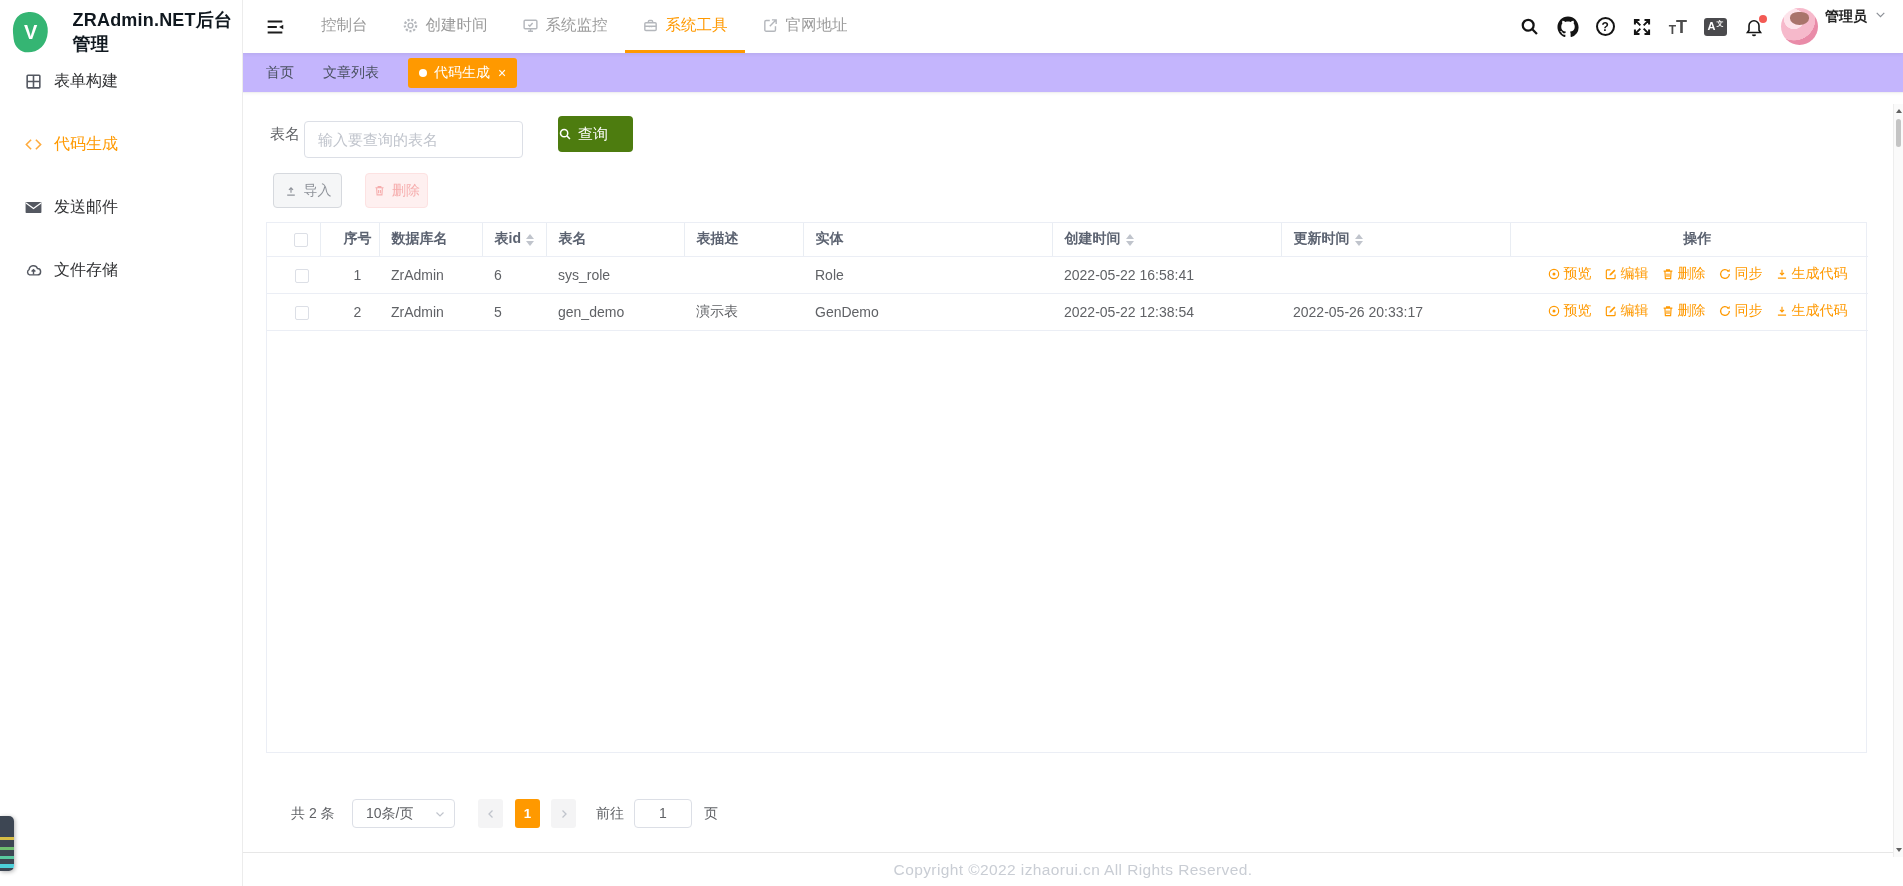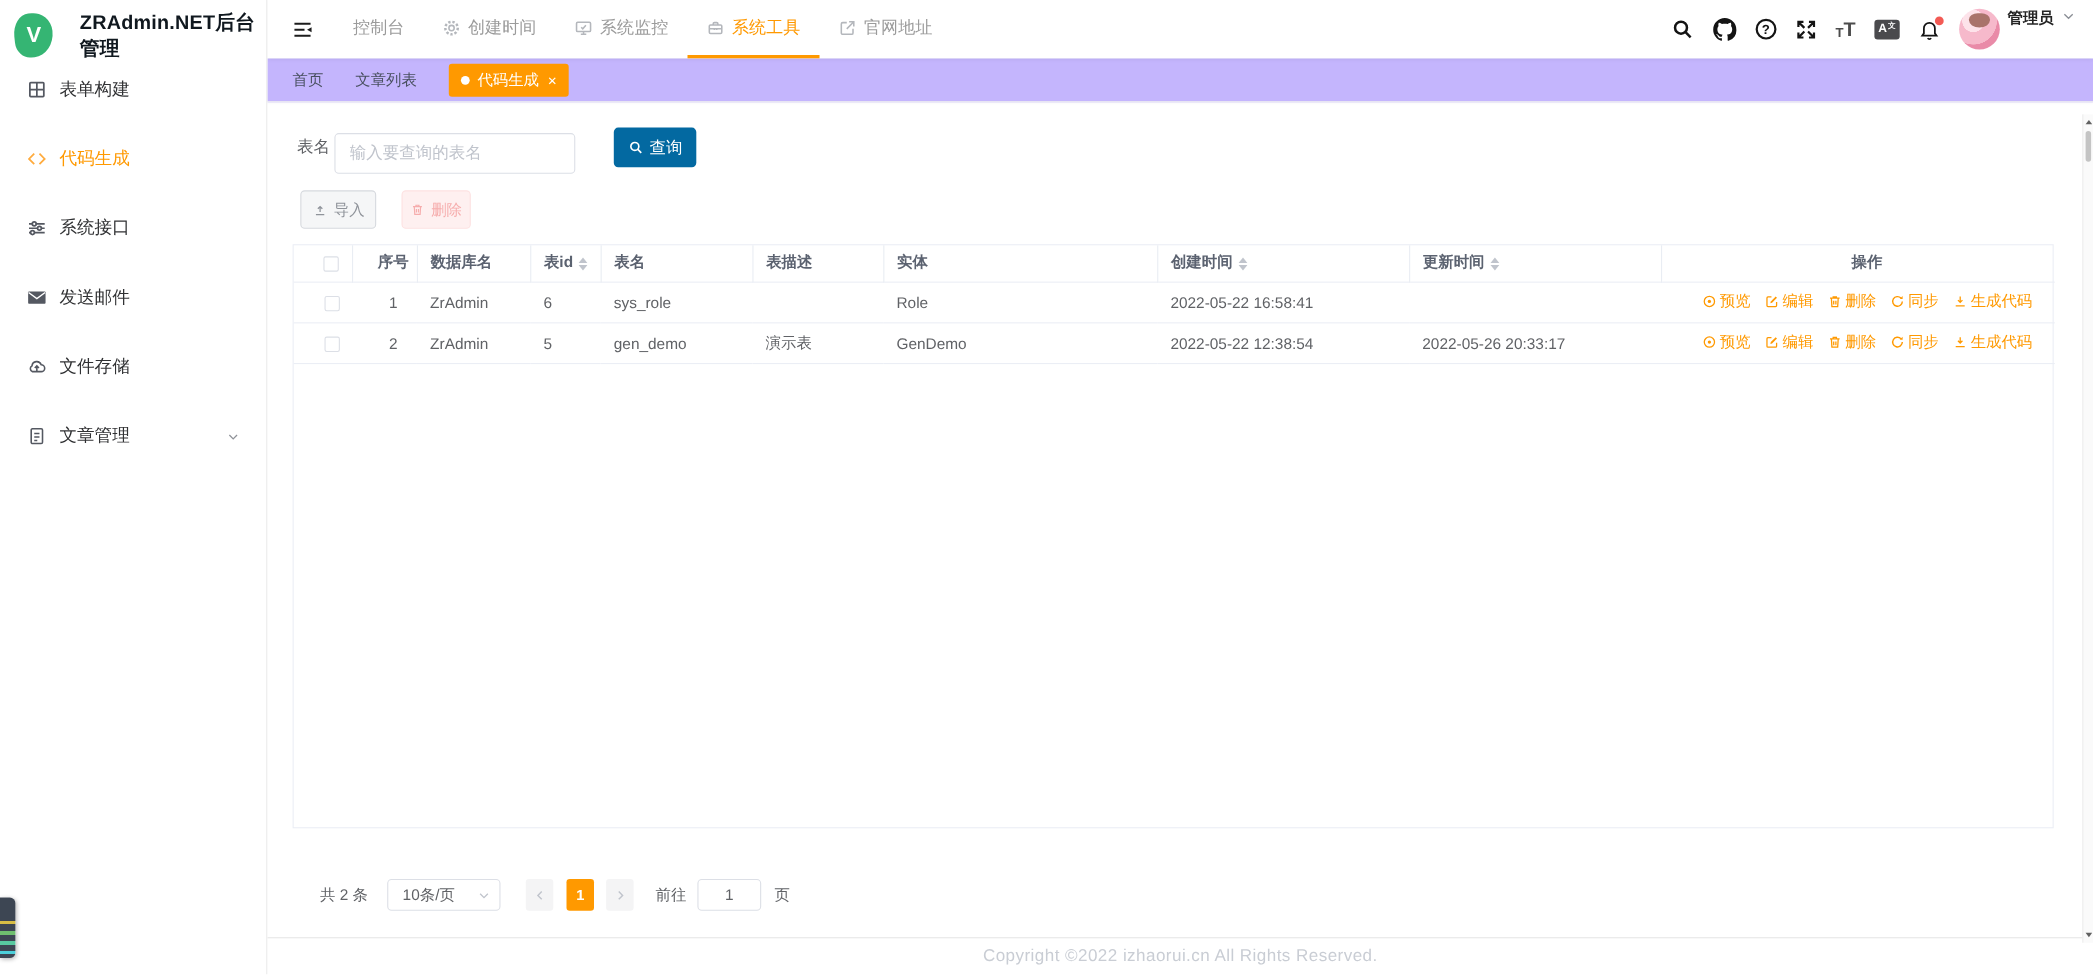--- a/index.html
+++ b/index.html
@@ -48,21 +48,21 @@
   .tab{font-size:14px;color:#495060;margin-right:29px;cursor:pointer;white-space:nowrap}
   .tab.active{background:#ff9900;color:#fff;display:inline-flex;align-items:center;gap:7px;padding:6px 11px;border-radius:3px;margin-right:0}
   .tab .tdot{width:8px;height:8px;border-radius:50%;background:#fff;display:inline-block}
   .tab .tclose{font-size:14px;line-height:1;margin-left:1px}
 
   
   .content{position:absolute;left:243px;top:93px;right:0;height:759px;background:#fff}
   .f-label{position:absolute;left:27px;top:22px;height:37px;line-height:37px;font-size:15px;color:#606266}
   .f-input{position:absolute;left:61px;top:28px;width:219px;height:37px;border:1px solid #dcdfe6;border-radius:4px;padding:0 13px;font-size:15px;color:#606266;outline:none}
   .f-input::placeholder{color:#c0c4cc}
-  .btn-query{position:absolute;left:315px;top:23px;width:75px;height:36px;background:#0369a1;border-radius:4px;color:#fff;font-size:15px;display:flex;align-items:center;justify-content:center;gap:6px}
+  .btn-query{position:absolute;left:315px;top:23px;width:75px;height:36px;background:#4d7c0f;border-radius:4px;color:#fff;font-size:15px;display:flex;align-items:center;gap:6px}
   .btn-import{position:absolute;left:30px;top:80px;width:69px;height:35px;border:1px solid #d6d9de;background:#f5f6f7;border-radius:4px;color:#8f939a;font-size:14px;display:flex;align-items:center;justify-content:center;gap:6px}
   .btn-delete{position:absolute;left:122px;top:80px;width:63px;height:35px;border:1px solid #fde2e2;background:#fef0f0;border-radius:4px;color:#f6adad;font-size:14px;display:flex;align-items:center;justify-content:center;gap:6px}
 
   .tblwrap{position:absolute;left:23px;top:129px;width:1601px;height:531px;border:1px solid #ebeef5}
   table{border-collapse:collapse;width:100%;table-layout:fixed}
   th{height:33px;font-size:14px;font-weight:bold;color:#5b6270;text-align:left;padding:0 0 0 12px;border-bottom:1px solid #ebeef5;border-right:1px solid #e9edf3;white-space:nowrap}
   th:last-child{border-right:none}
   th.c,td.c{text-align:center;padding-left:16px}
   td{height:37px;font-size:14px;color:#606266;padding:0 0 0 12px;border-bottom:1px solid #ebeef5;white-space:nowrap;overflow:hidden}
   .cbx{display:inline-block;width:14px;height:14px;border:1px solid #dcdfe6;border-radius:2px;background:#fff;vertical-align:middle;cursor:pointer}
@@ -125,60 +125,35 @@
     <div class="side-item active">
       <span class="sicon">
         <svg viewBox="0 0 24 24" fill="none" stroke="currentColor" stroke-width="2">
             <path d="M9 6l-6 6 6 6M15 6l6 6-6 6"></path>
           </svg>
       </span>
       <span class="slabel">代码生成</span>
     </div>
     <div class="side-item">
       <span class="sicon">
-        <svg viewBox="0 0 24 24" fill="none" stroke="currentColor" stroke-width="2">
-            <path d="M3 7h18M3 12h18M3 17h18"></path>
-            <circle cx="9" cy="7" r="2.2" fill="#fff"></circle>
-            <circle cx="15" cy="12" r="2.2" fill="#fff"></circle>
-            <circle cx="7" cy="17" r="2.2" fill="#fff"></circle>
-          </svg>
-      </span>
-      <span class="slabel">系统接口</span>
-    </div>
-    <div class="side-item">
-      <span class="sicon">
         <svg viewBox="0 0 24 24">
             <path d="M3 5h18a1 1 0 011 1v12a1 1 0 01-1 1H3a1 1 0 01-1-1V6a1 1 0 011-1z" fill="currentColor"></path>
             <path d="M2.5 6.2l9.5 7 9.5-7" stroke="#fff" stroke-width="1.6" fill="none"></path>
           </svg>
       </span>
       <span class="slabel">发送邮件</span>
     </div>
     <div class="side-item">
       <span class="sicon">
         <svg viewBox="0 0 24 24" fill="none" stroke="currentColor" stroke-width="1.8">
             <path d="M17 17.5a4 4 0 000-8 5.5 5.5 0 00-10.6 1.4A3.6 3.6 0 007 17.5h10z"></path>
             <path d="M12 17v-5M9.6 13.4L12 11l2.4 2.4"></path>
           </svg>
       </span>
       <span class="slabel">文件存储</span>
-    </div>
-    <div class="side-item">
-      <span class="sicon">
-        <svg viewBox="0 0 24 24" fill="none" stroke="currentColor" stroke-width="1.8">
-            <rect x="5.5" y="3.5" width="13" height="17" rx="1.5"></rect>
-            <path d="M9 9h6M9 13h6M9 17h3.5"></path>
-          </svg>
-      </span>
-      <span class="slabel">文章管理</span>
-      <span class="arrow">
-        <svg width="12" height="12" viewBox="0 0 24 24" fill="none" stroke="currentColor" stroke-width="2.4">
-            <path d="M5 9l7 7 7-7"></path>
-          </svg>
-      </span>
     </div>
   </nav>
 </aside>
 
 <header class="topbar">
   <button class="hamburger">
     <span>
       <svg width="22" height="22" viewBox="0 0 24 24">
           <path d="M4 6h16M4 12h10M4 18h16" stroke="currentColor" stroke-width="2" fill="none"></path>
           <path d="M21 9.5l-4.5 2.5 4.5 2.5z" fill="currentColor"></path>

